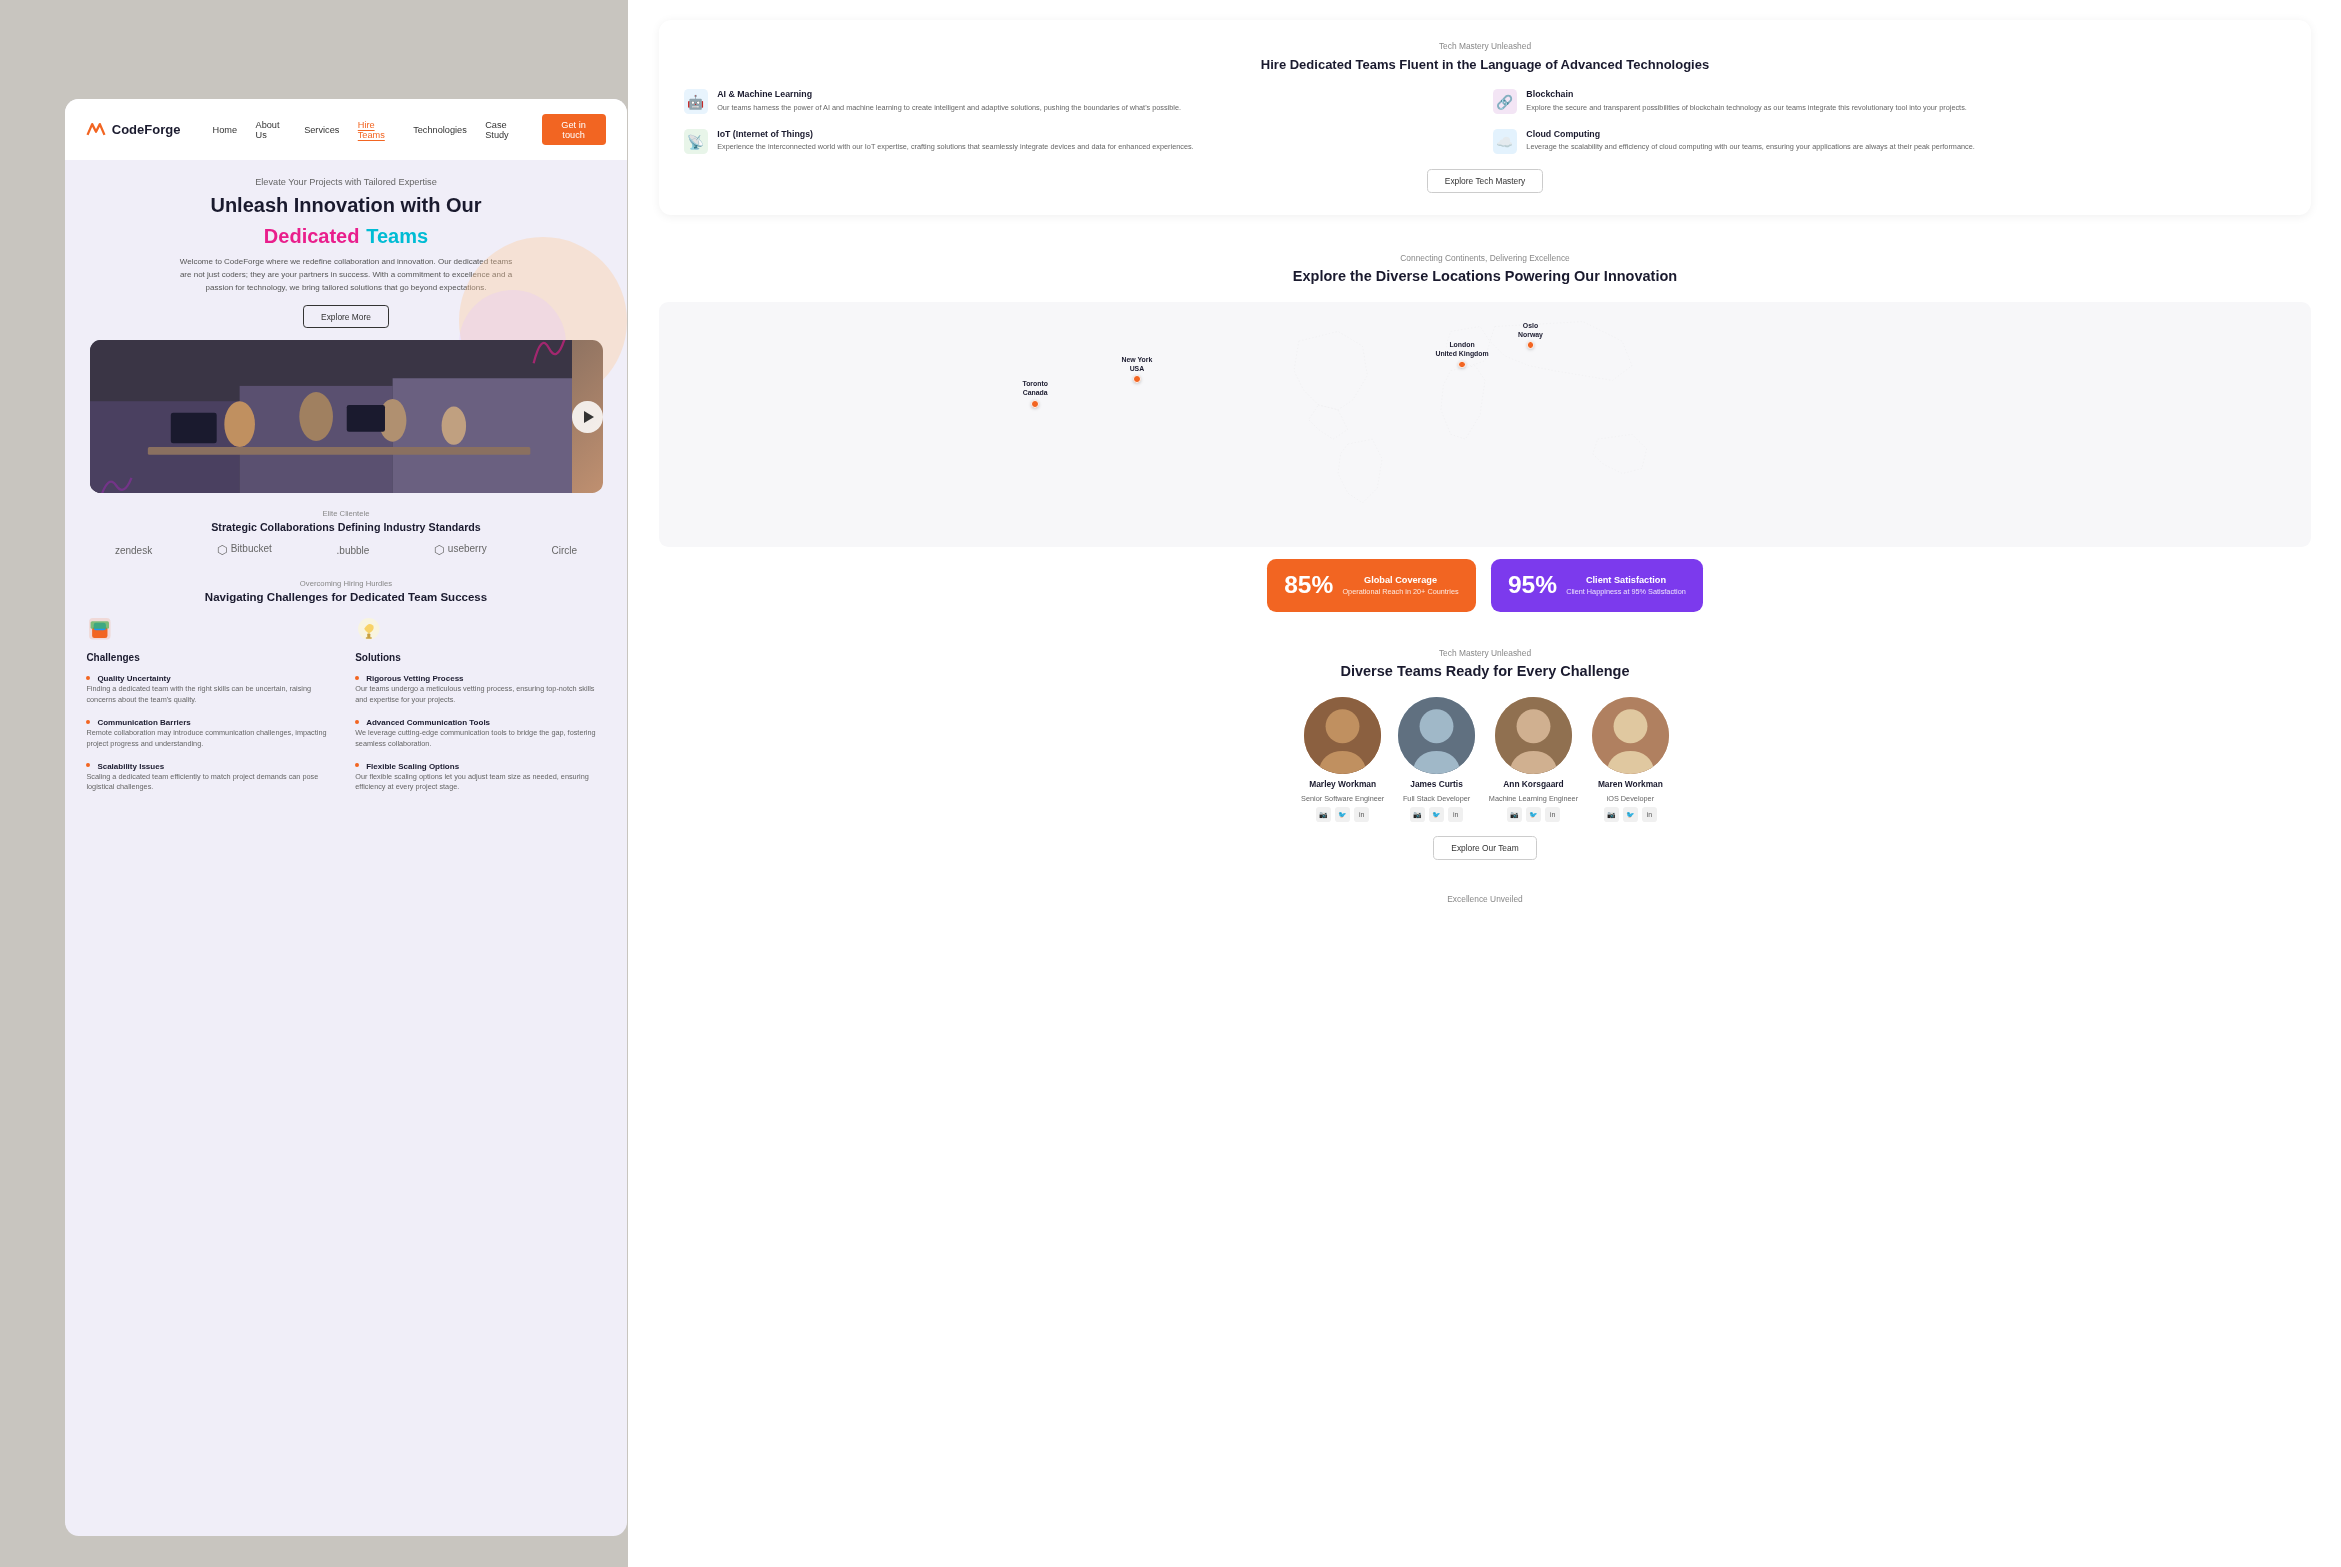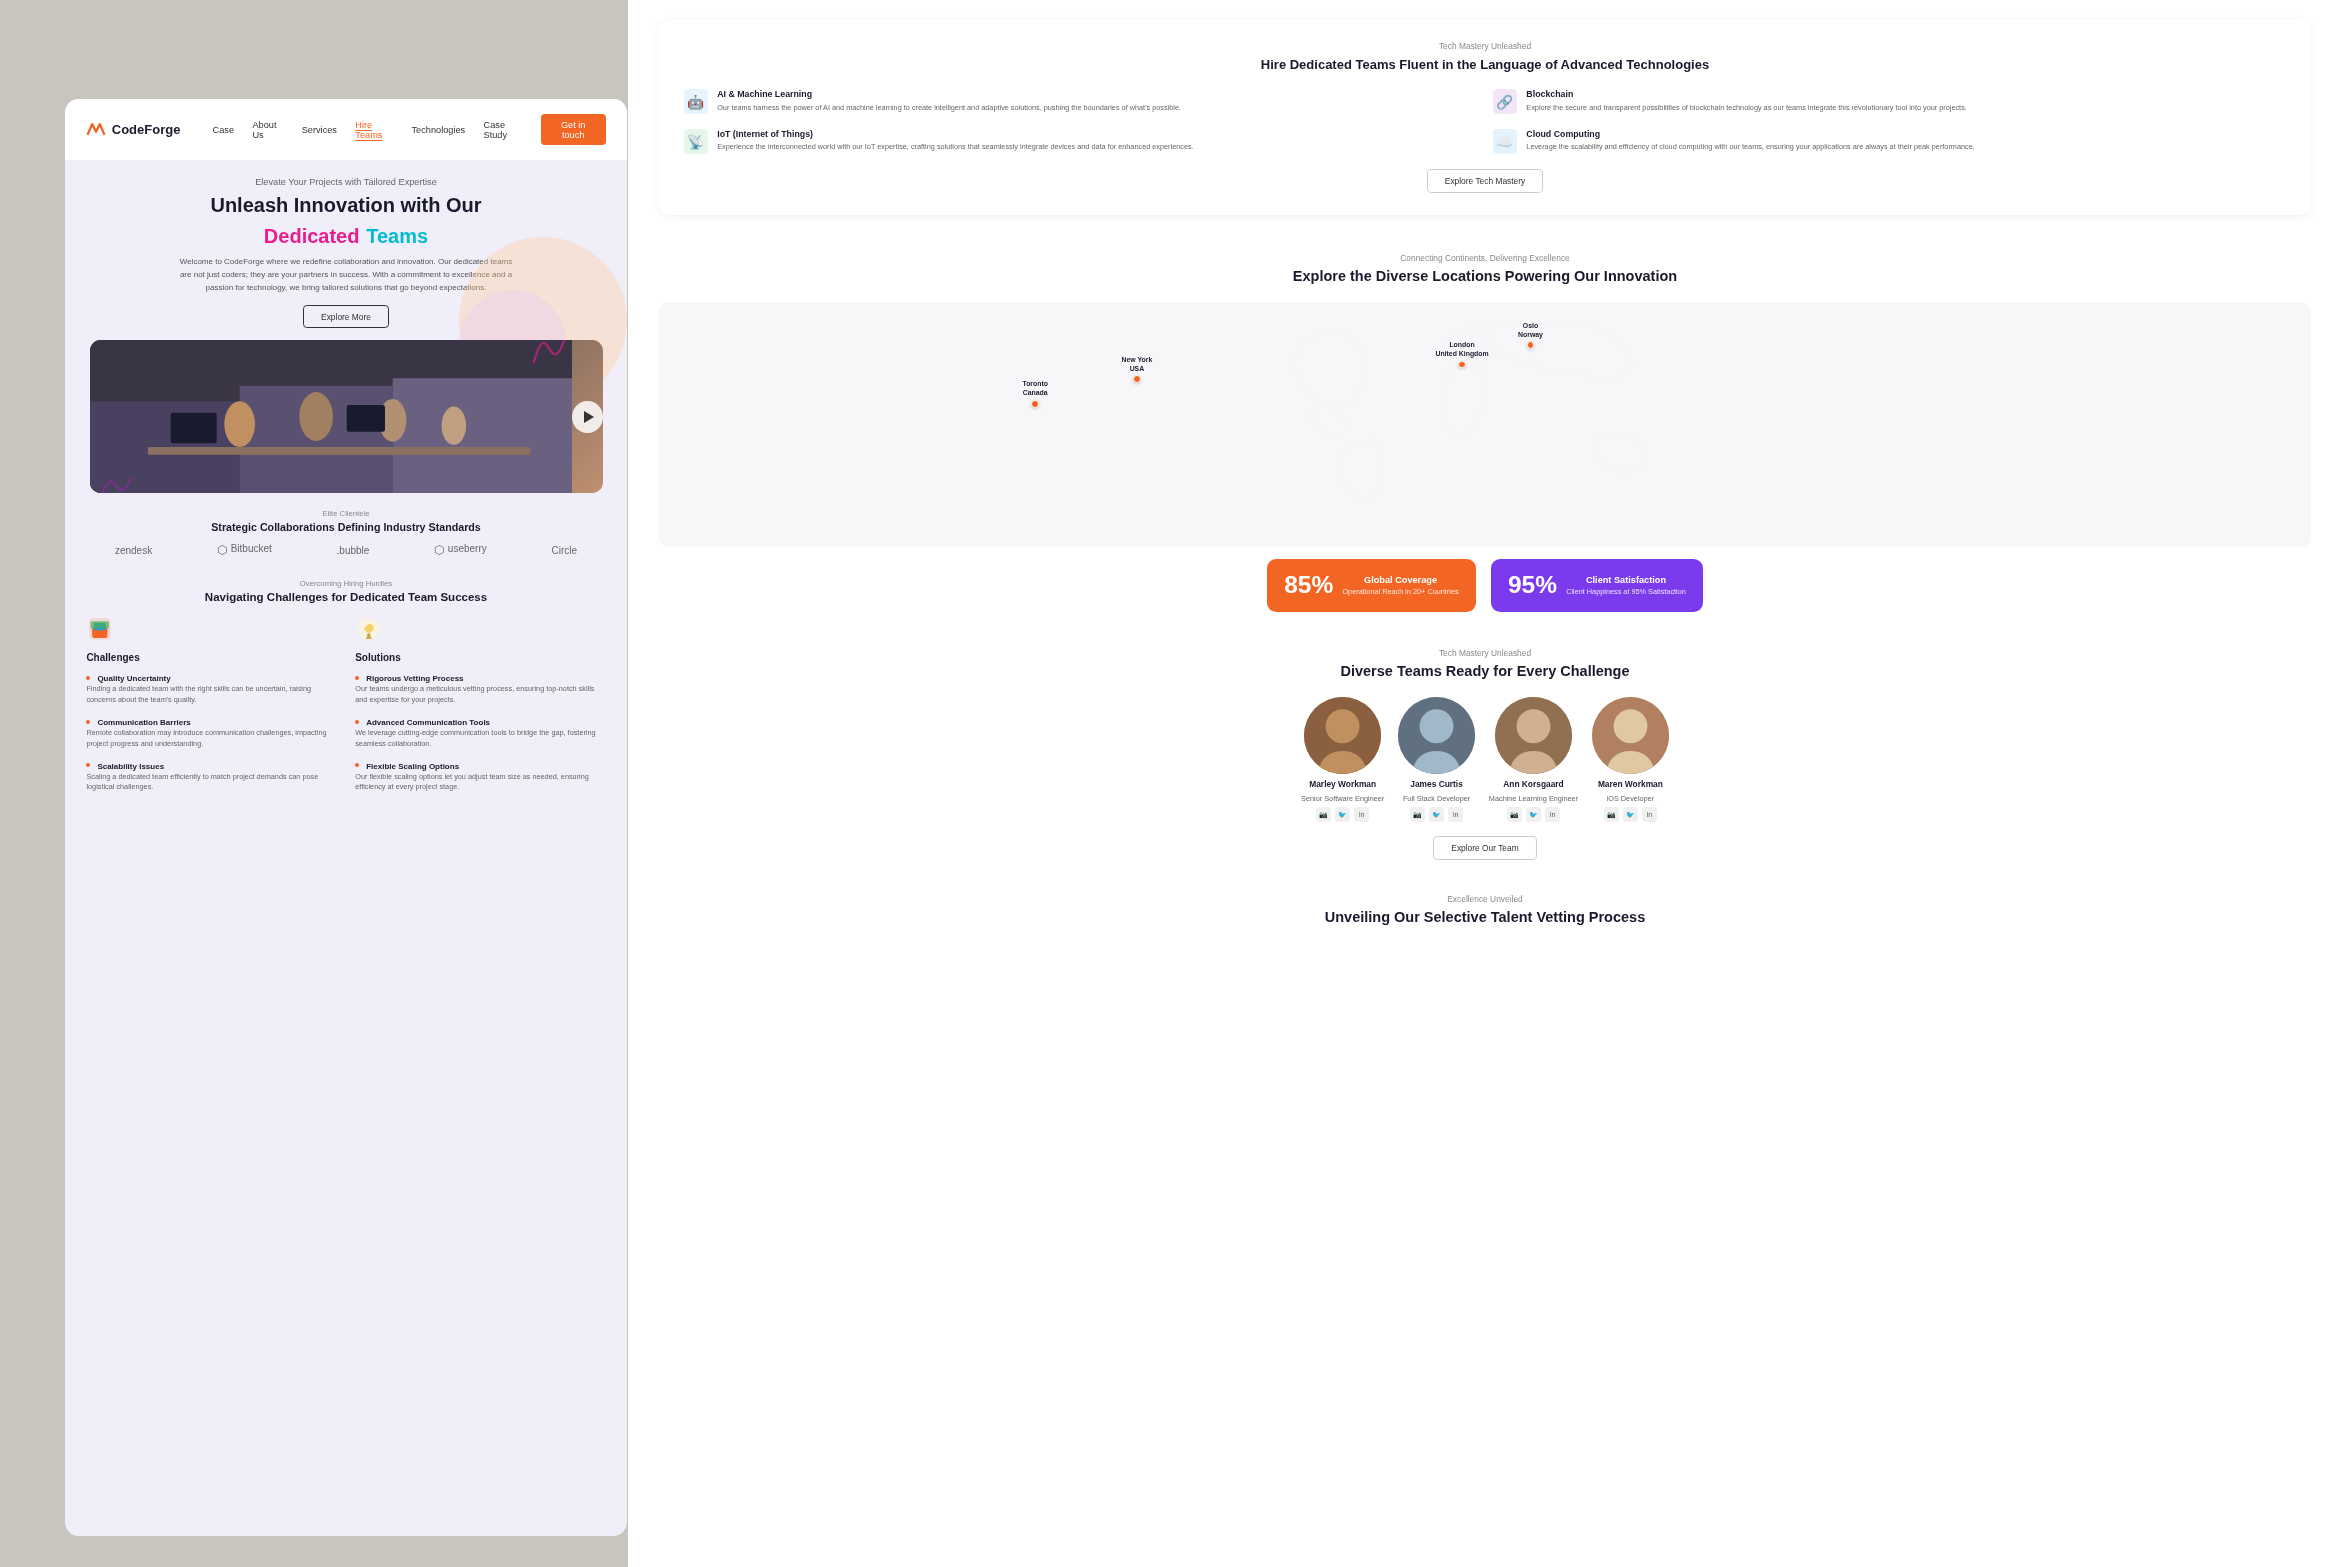--- a/index.html
+++ b/index.html
@@ -502,21 +502,21 @@
   <div class="bg-shape-pink"></div>
   <div class="bg-shape-blue"></div>
 
   <nav class="navbar">
     <div class="logo">
       <svg class="logo-icon" viewBox="0 0 26 22">
         <path d="M2 18 L8 4 L13 14 L18 4 L24 18" stroke="#f26522" stroke-width="3" fill="none" stroke-linejoin="round"></path>
       </svg>
       <span>CodeForge</span>
     </div>
-    <a class="nav-link">Case</a>
+    <a class="nav-link">Home</a>
     <a class="nav-link">About Us</a>
     <a class="nav-link">Services</a>
     <a class="nav-link active">Hire Teams</a>
     <a class="nav-link">Technologies</a>
     <a class="nav-link">Case Study</a>
     <button class="nav-cta">Get in touch</button>
   </nav>
 
   <div class="hero">
     <p class="hero-subtitle">Elevate Your Projects with Tailored Expertise</p>
@@ -826,17 +826,16 @@
           <div class="social-icon">in</div>
         </div>
       </div>
 
     </div>
     <button class="explore-team-btn">Explore Our Team</button>
   </div>
 
   <div class="talent-section">
     <p class="section-overline">Excellence Unveiled</p>
-    <h2 class="section-title">Unveiling Our Selective Talent Vetting Process</h2>
   </div>
 
 </div>
 
 
 </body></html>

